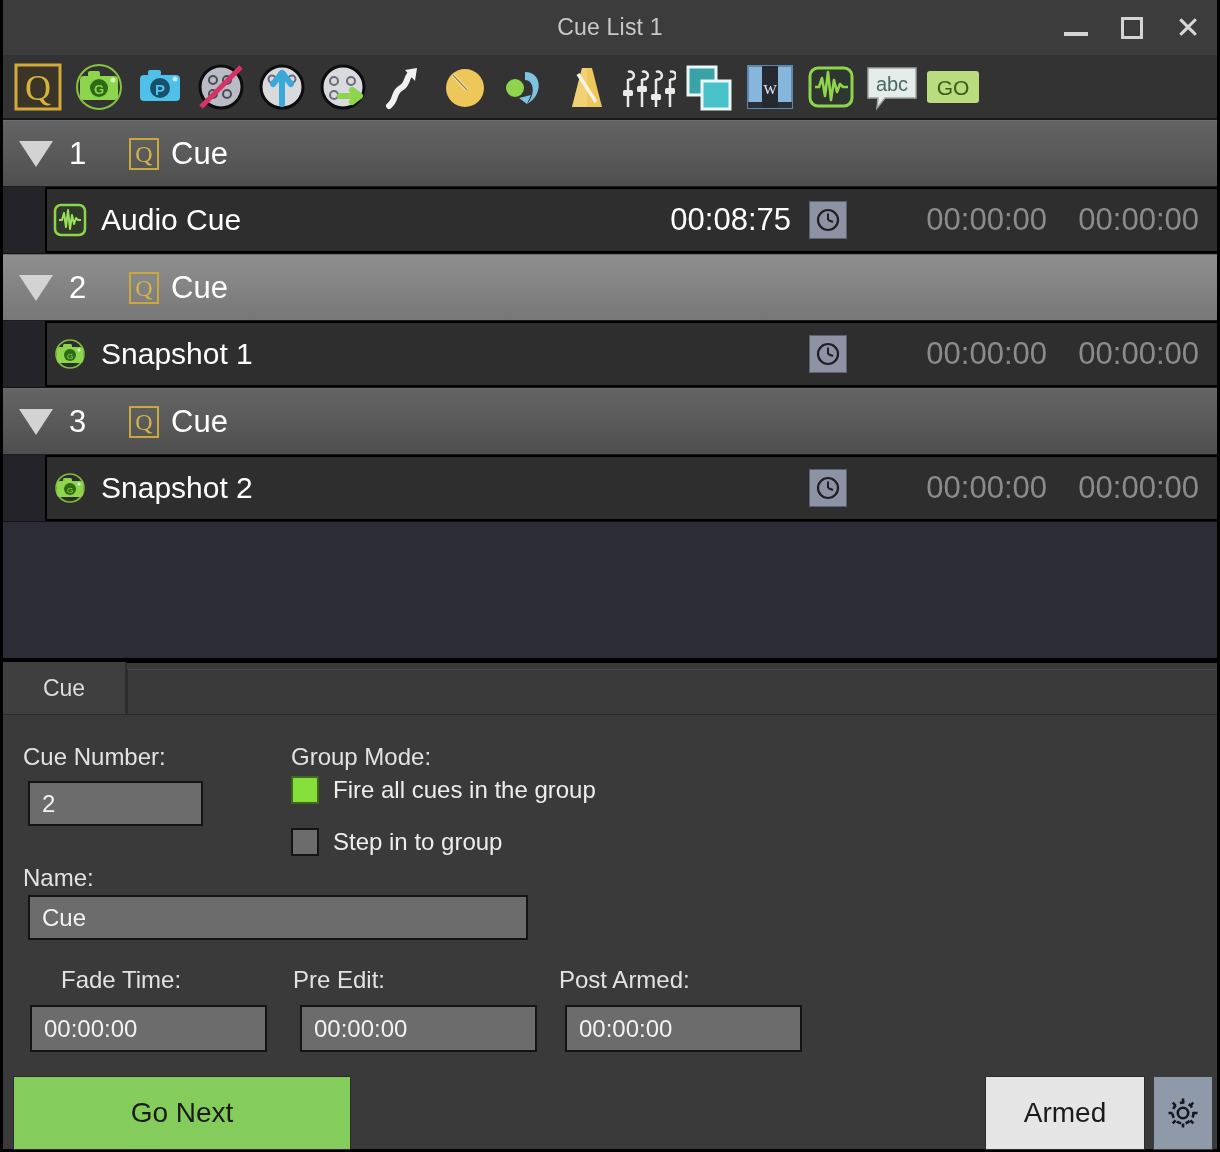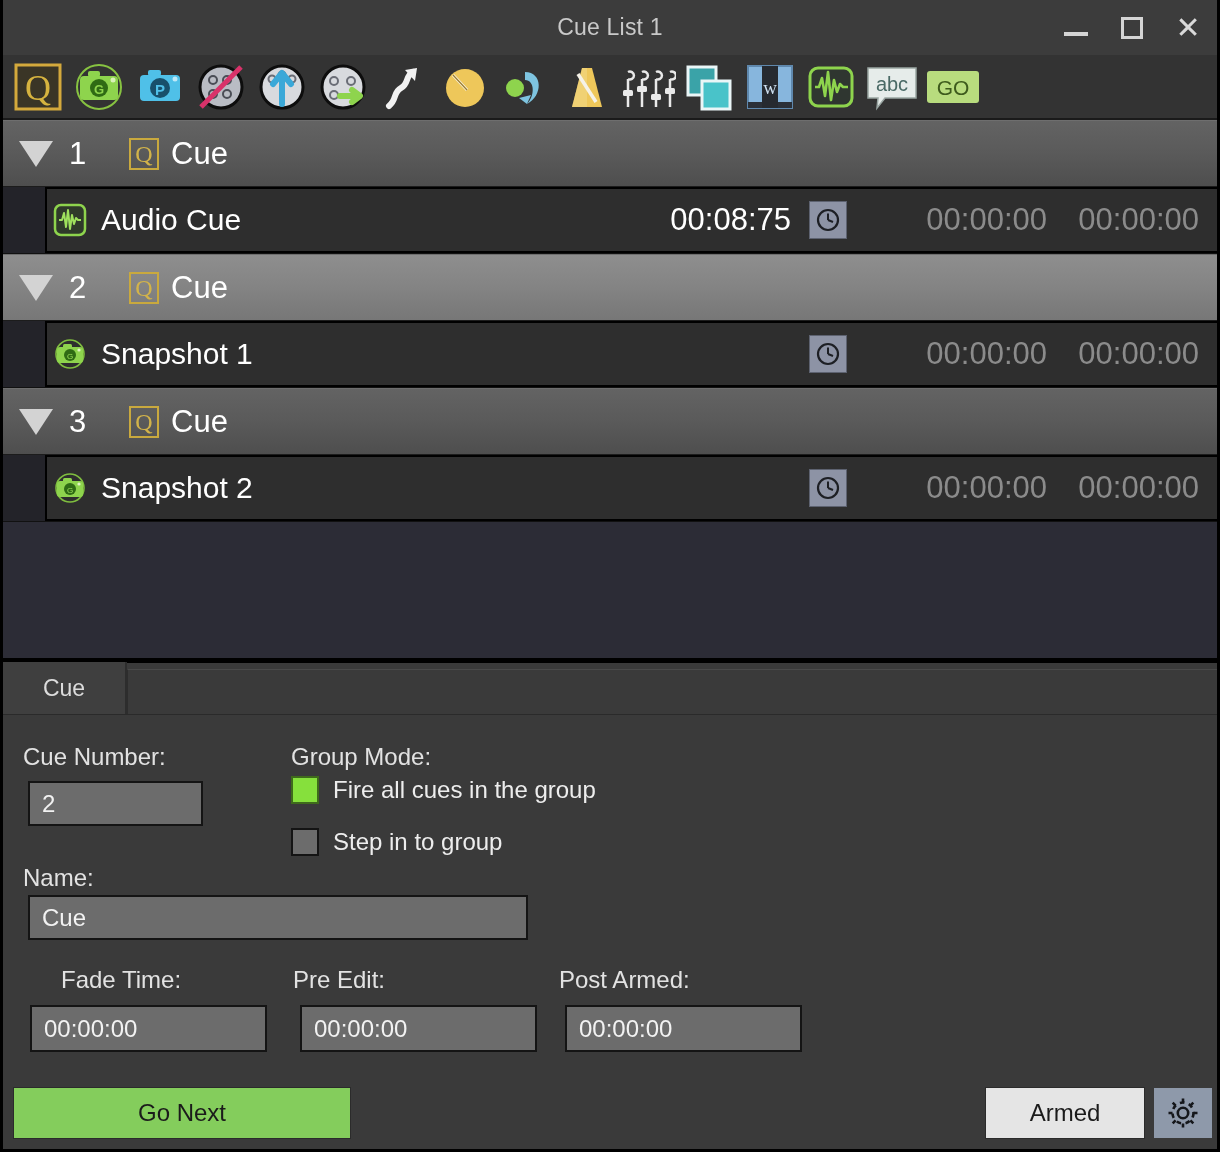--- a/index.html
+++ b/index.html
@@ -170,23 +170,23 @@
   .chktext { color:#ededed; font-size: 24px; white-space: nowrap; }
 
   
   .btnbar {
     height: 72px; flex: 0 0 72px;
     background: #3a3a3a;
     display: flex; align-items: center;
     padding: 0 4px; gap: 8px;
   }
   .btn {
-    height: 52px;
+    height: 74px;
     display:flex; align-items:center; justify-content:center;
-    font-size: 24px; color:#1b1b1b;
+    font-size: 28px; color:#1b1b1b;
     border: 1px solid #2b2b2b;
   }
   .btn-gonext { width: 338px; background: #84cd5c; margin-left: 6px; }
   .btn-edit { width: 170px; background: #f5e6a8; }
   .btn-armed { width: 160px; background: #e5e5e5; }
   .btn-gear { width: 60px; background: #8e99aa; border:1px solid #3a3a3a; }
   .barspacer { flex: 1 1 auto; }
 </style>
 </head>
 <body>

